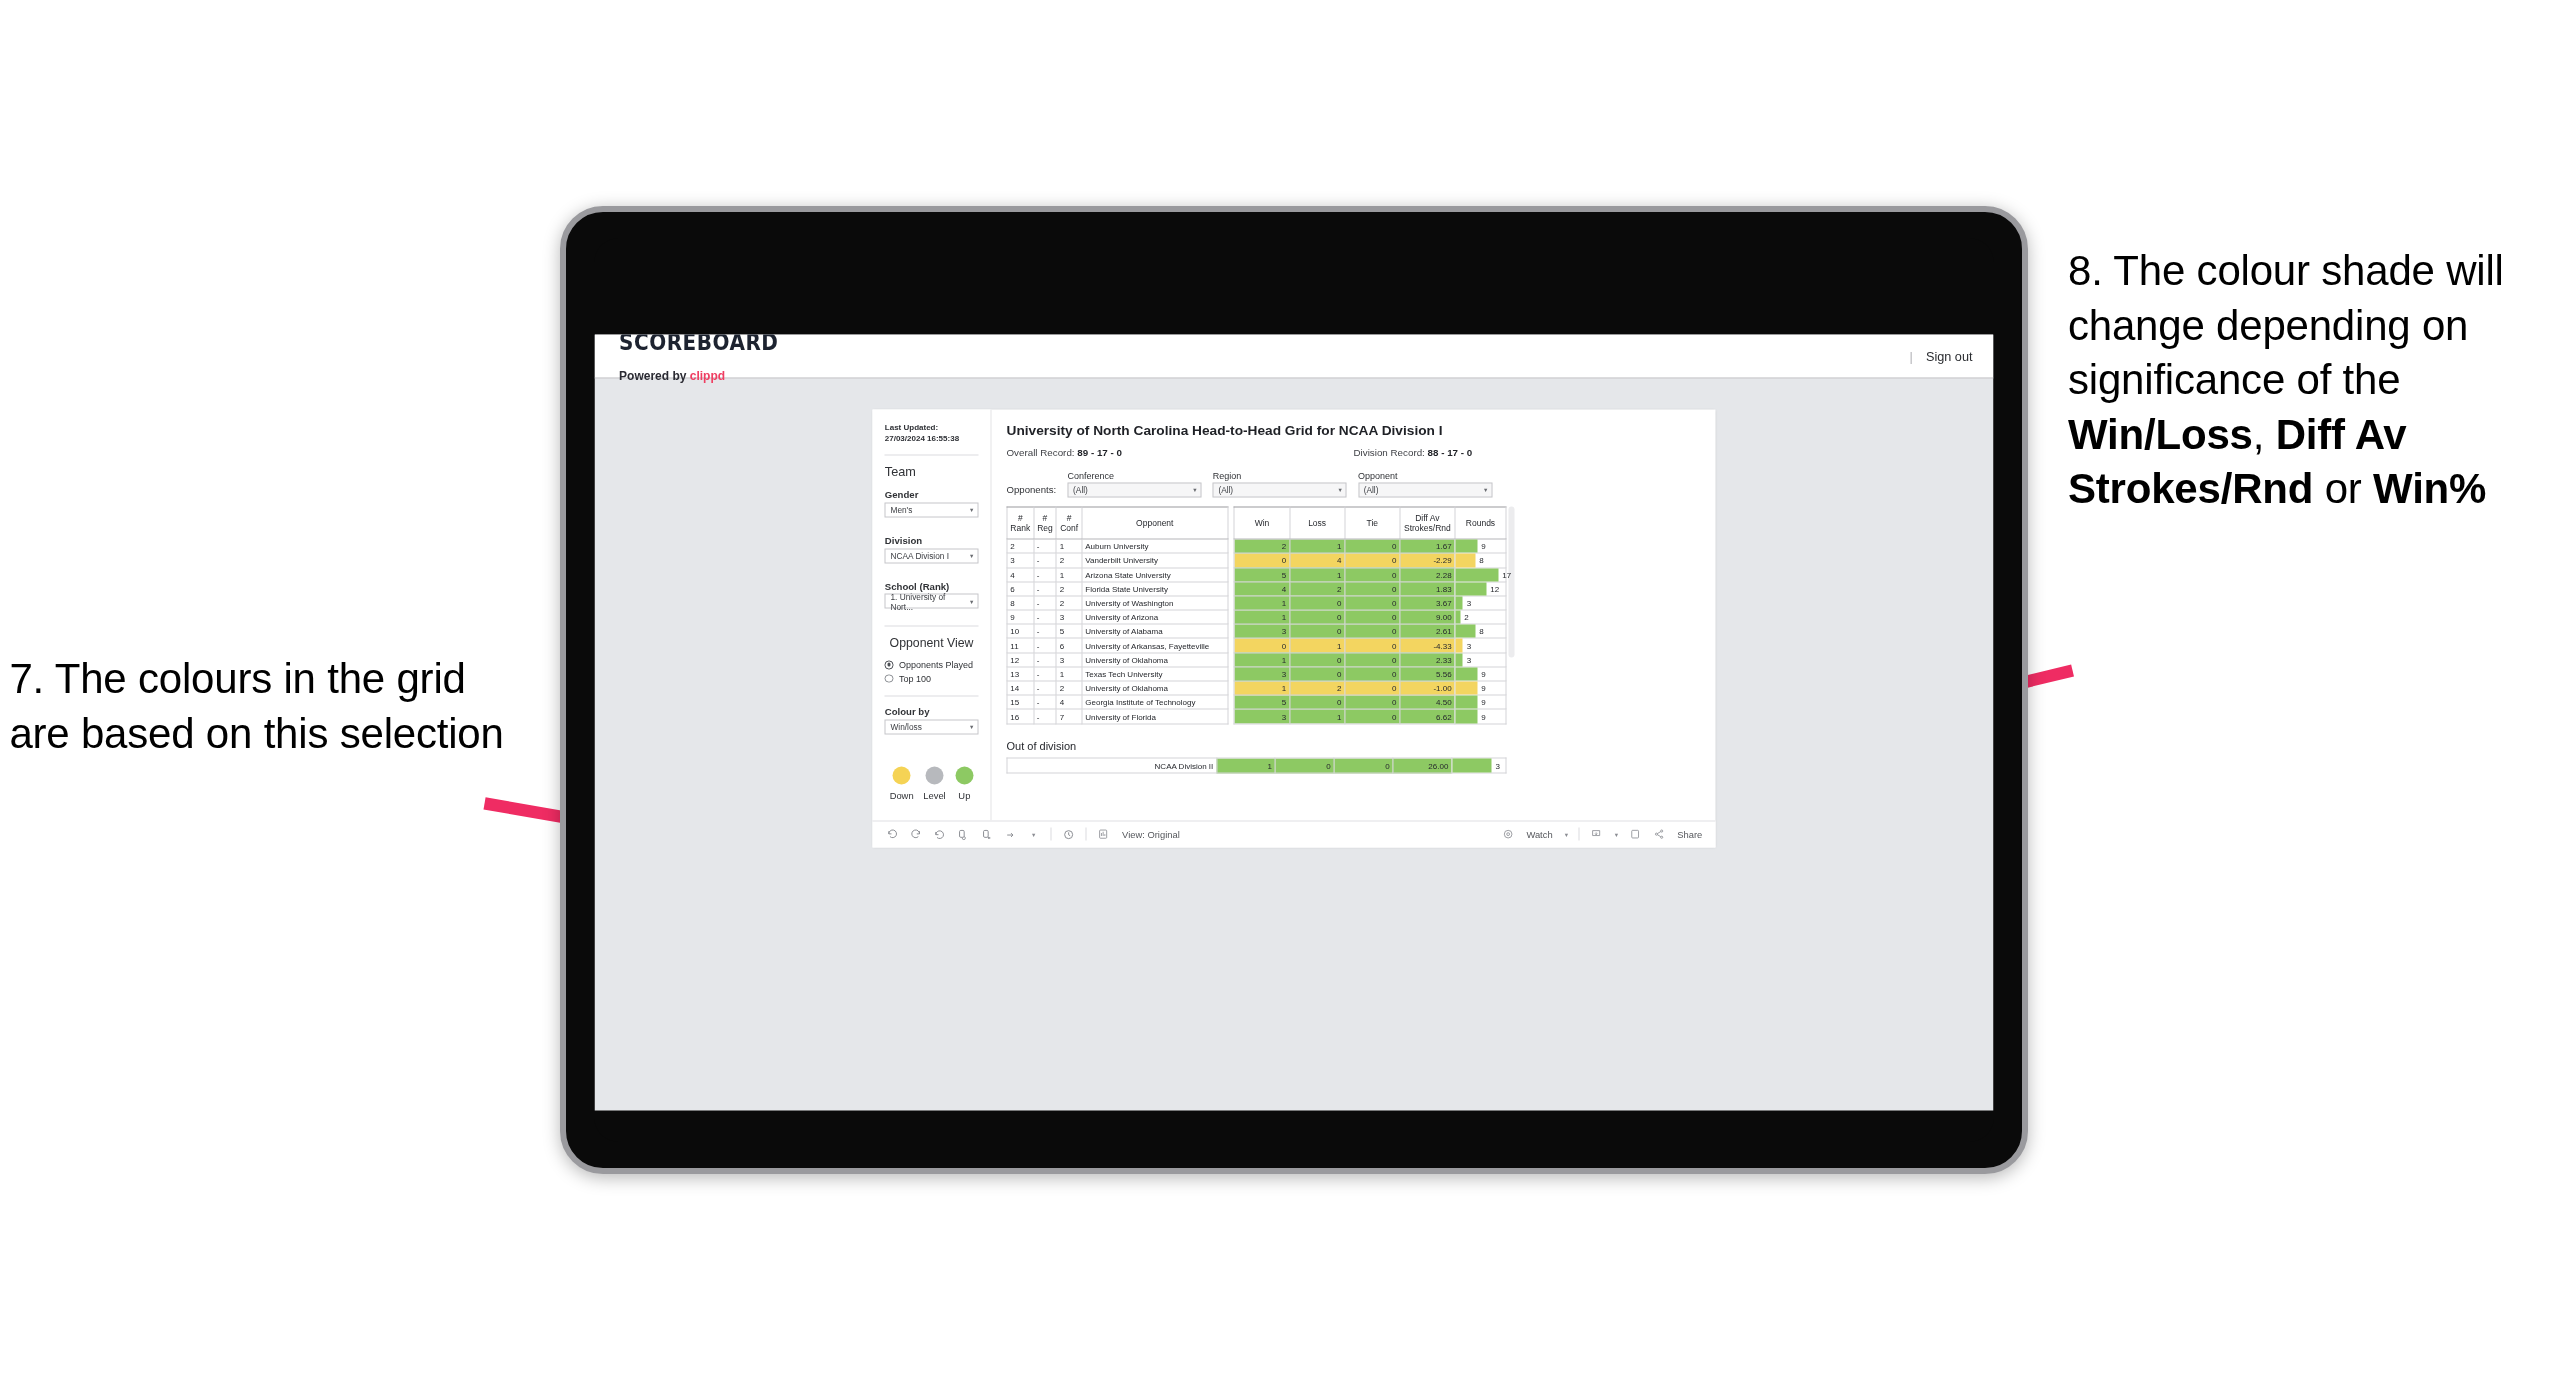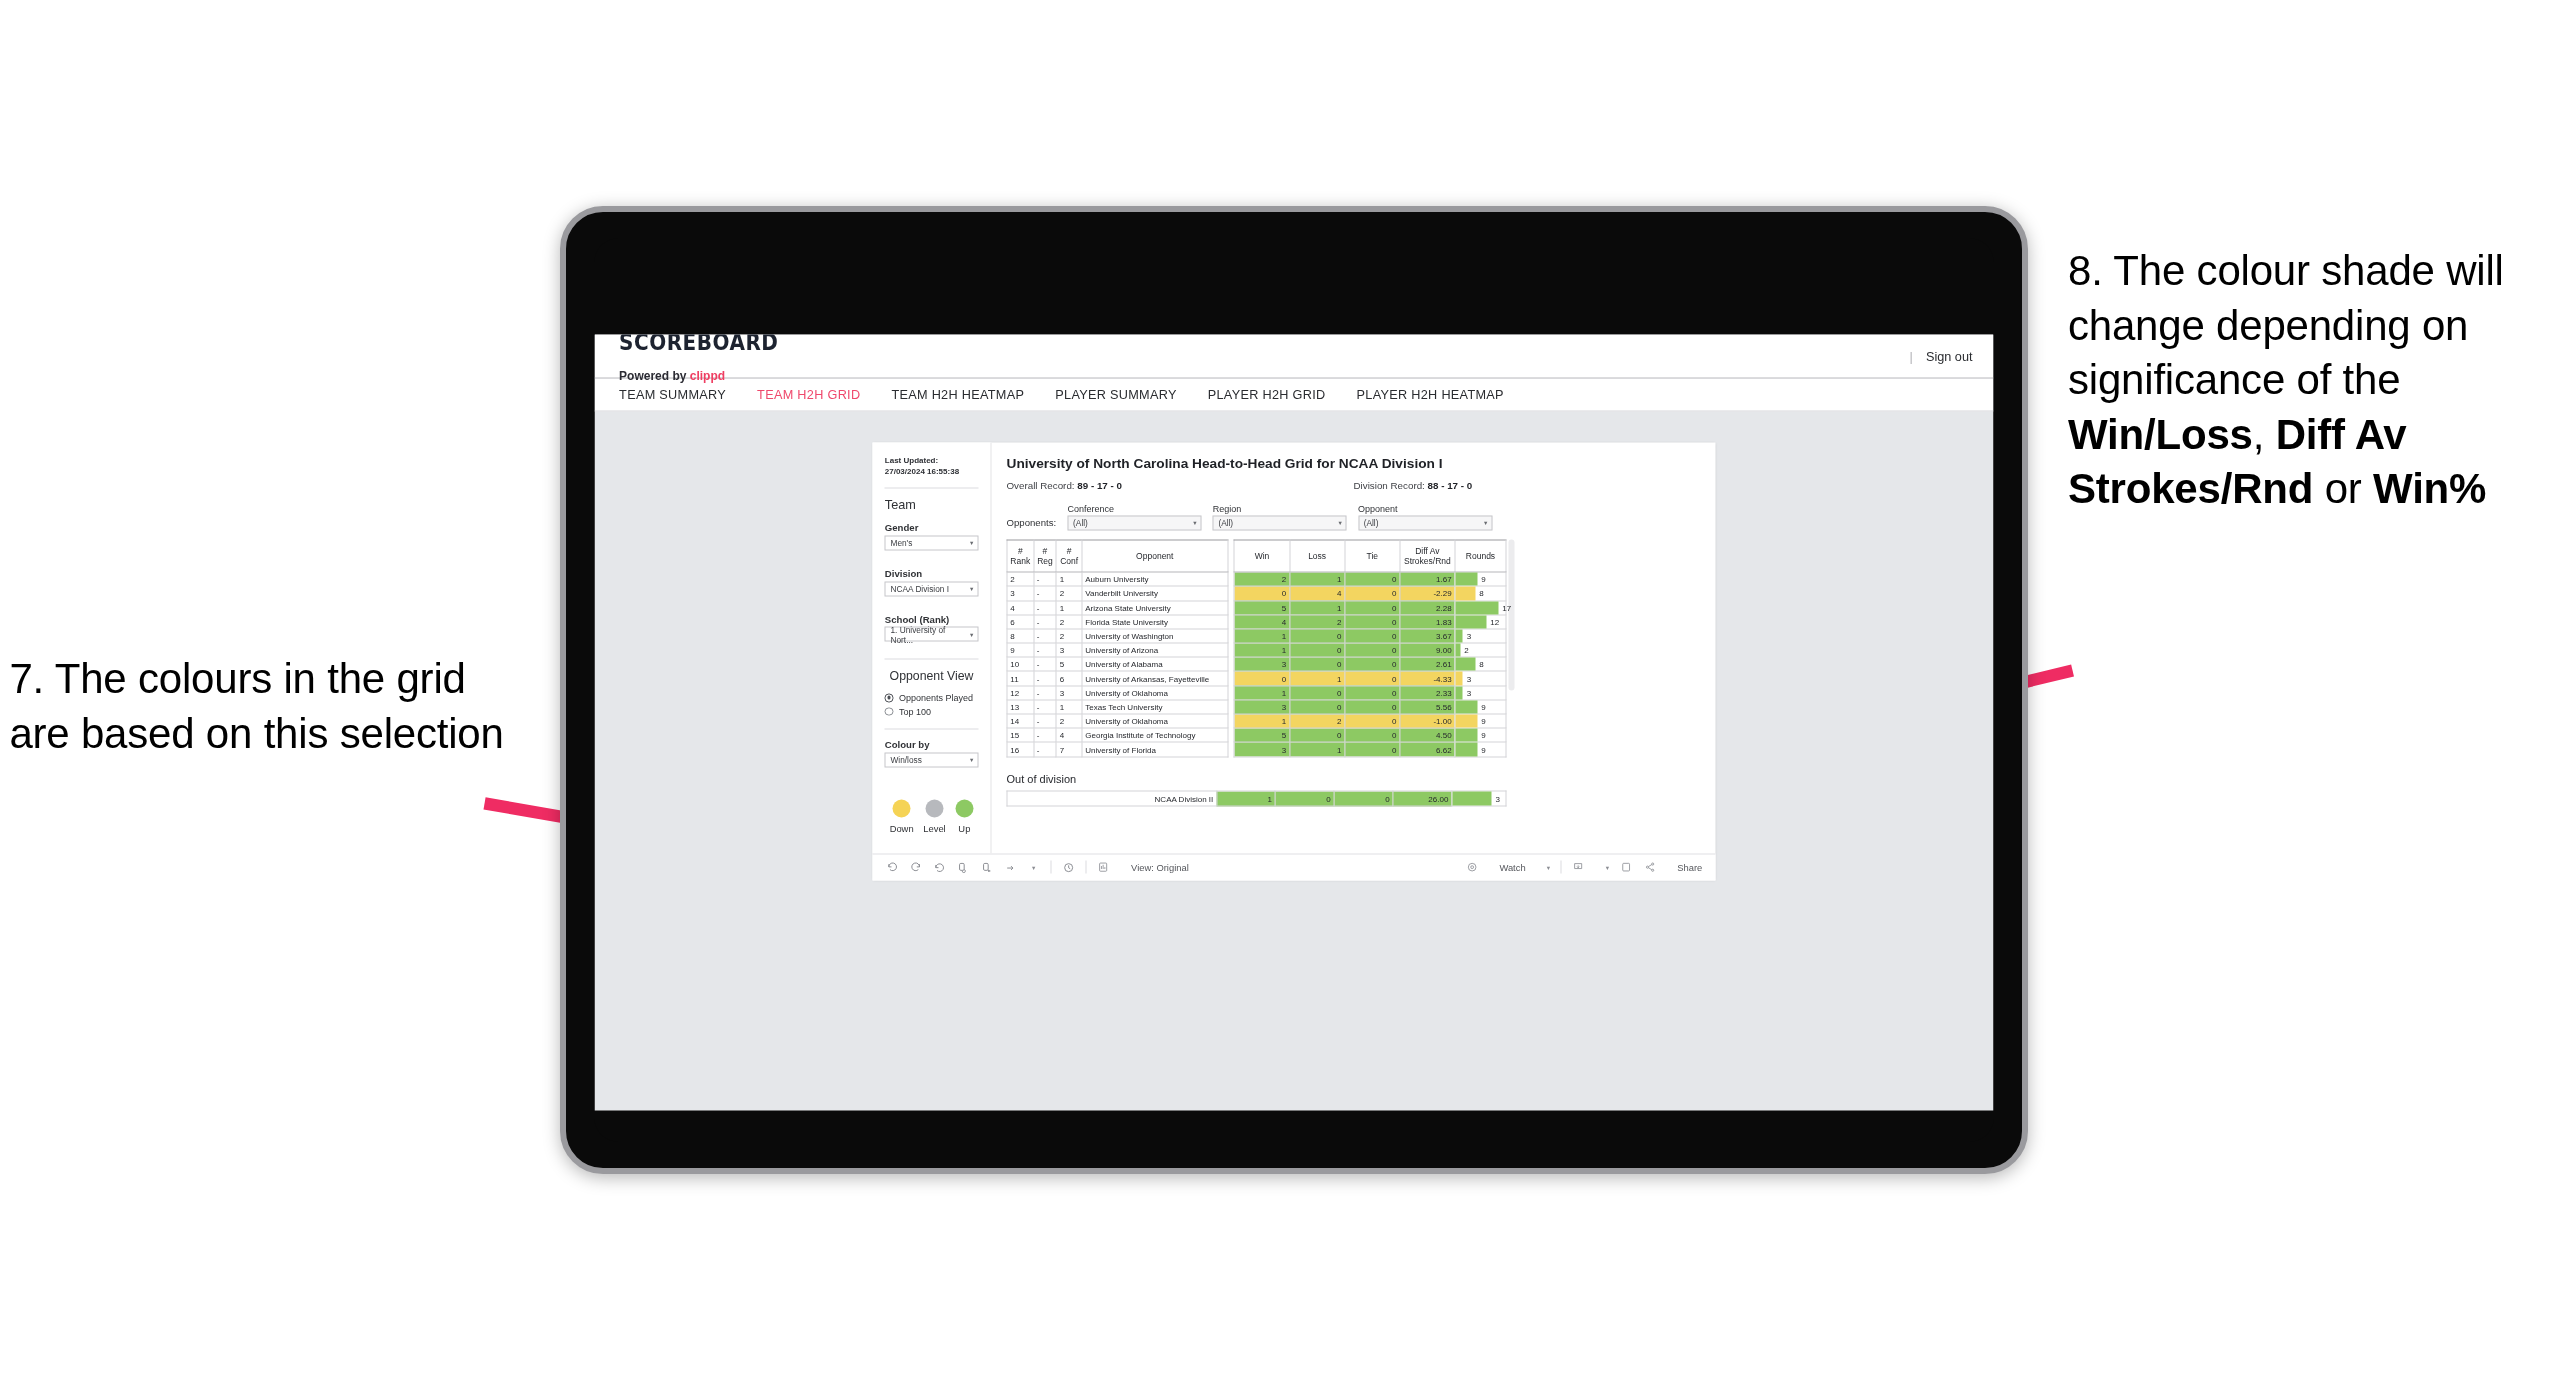--- a/index.html
+++ b/index.html
@@ -166,21 +166,21 @@
   }
 
   
   .tbar {
     height: 26.4px; border-top: 0.9px solid #e0e0e3; background: #fff;
     display: flex; align-items: center; padding: 0 13.2px; gap: 10.4px;
     font-size: 9.4px; color: #62646a;
   }
   .tbar .ic { width: 13.2px; height: 13.2px; display:flex; align-items:center; justify-content:center; color:#8c8e94; cursor:pointer; }
   .tbar .divider { width:0.9px; height:13.2px; background:#dcdcdf; }
-  .tbar .grp { display:flex; align-items:center; gap:21px; cursor:pointer; }
+  .tbar .grp { display:flex; align-items:center; gap:12px; cursor:pointer; }
   .tbar .spacer { flex: 1; }
   .tbar .lbl { font-size: 9.4px; color:#55575c; }
 </style>
 </head>
 <body>
 
 <div class="stage">
 
   <div class="anno" id="anno-left">
     <span>7.</span>
@@ -223,28 +223,20 @@
             </div>
           </div>
 
 
           <div class="signout">
             <span class="bar">|</span>
             <a>Sign out</a>
           </div>
         </div>
 
-        <div class="subnav">
-          <div class="subnav-item">TEAM SUMMARY</div>
-          <div class="subnav-item active">TEAM H2H GRID</div>
-          <div class="subnav-item">TEAM H2H HEATMAP</div>
-          <div class="subnav-item">PLAYER SUMMARY</div>
-          <div class="subnav-item">PLAYER H2H GRID</div>
-          <div class="subnav-item">PLAYER H2H HEATMAP</div>
-        </div>
 
         <div class="canvas">
           <div class="viz">
 
             <div class="viz-body">
 
               <aside class="rail">
                 <div class="lastupd">Last Updated: 27/03/2024 16:55:38</div>
                 <hr>
 

